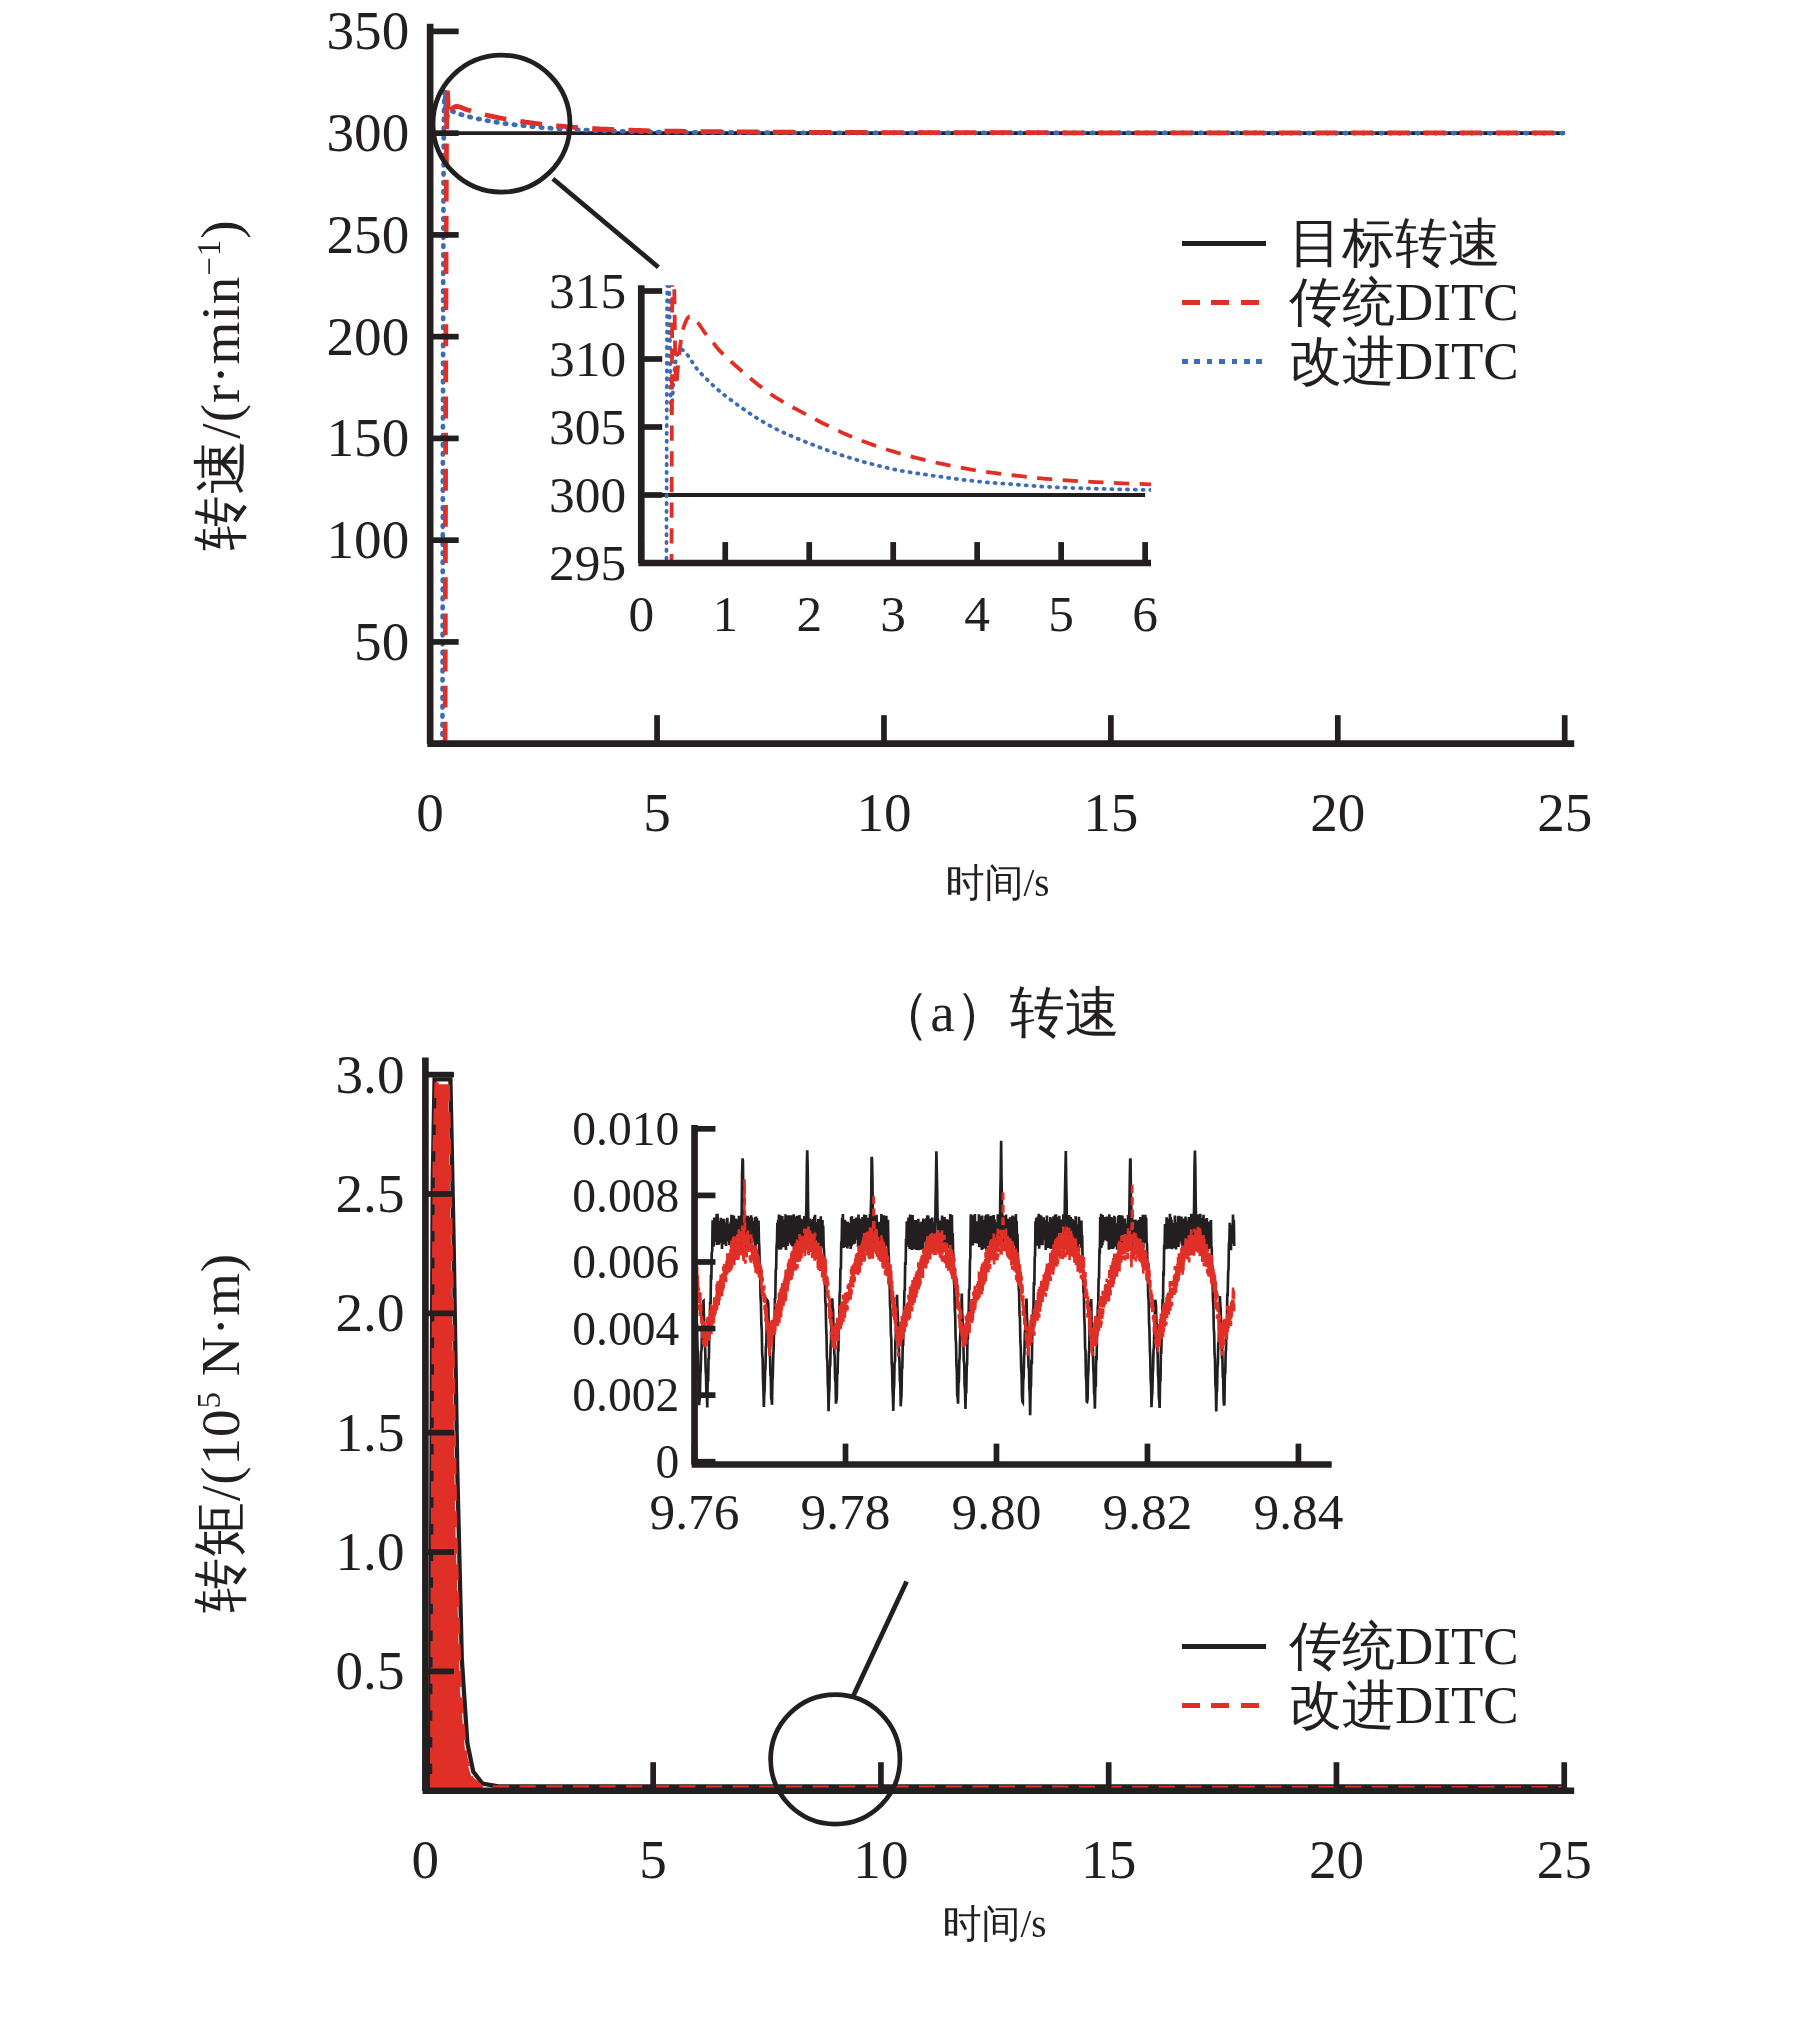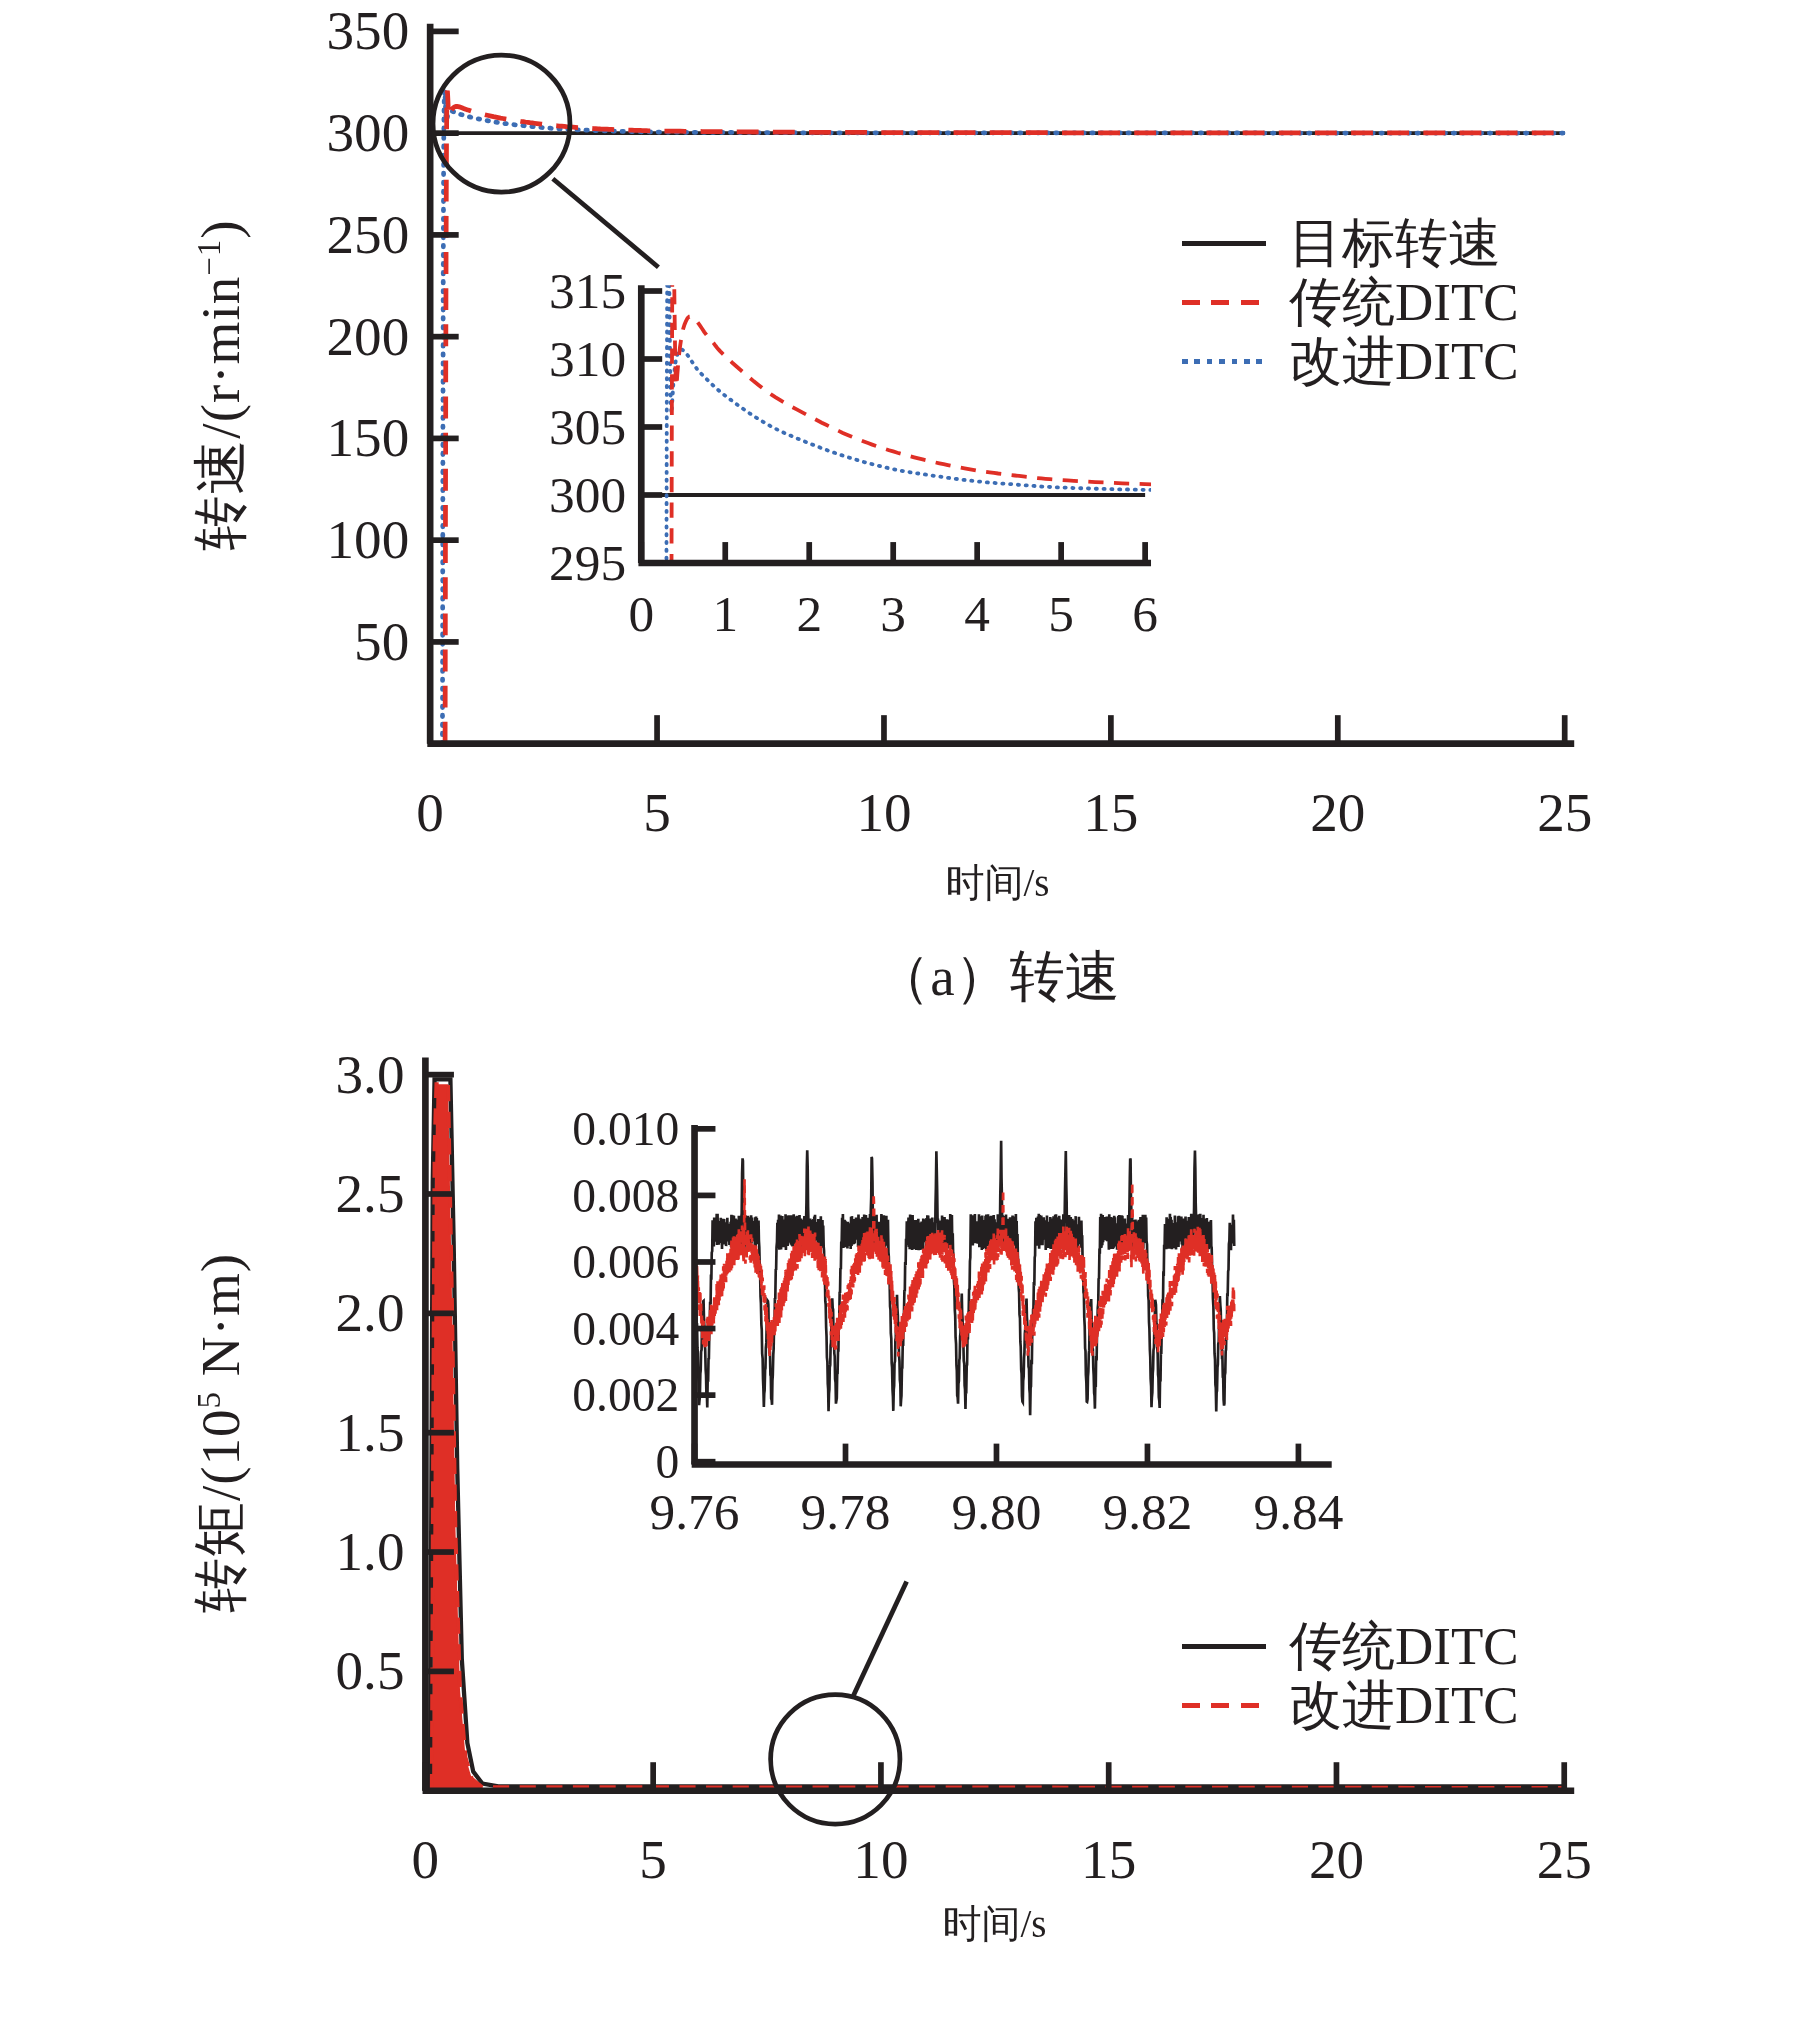--- a/index.html
+++ b/index.html
@@ -3,21 +3,21 @@
 <meta charset="utf-8">
 <style>
   html,body{margin:0;padding:0;background:#ffffff;}
   #fig{position:relative;width:1798px;height:2038px;background:#ffffff;overflow:hidden;
        font-family:"Liberation Serif","DejaVu Serif",serif;color:#231f20;}
   #fig svg{position:absolute;left:0;top:0;}
   .abs{position:absolute;}
   .ylab{width:856px;text-align:center;font-size:55px;transform:rotate(-90deg);
         transform-origin:50% 50%;white-space:nowrap;letter-spacing:1px;}
   .xlab{text-align:center;font-size:39px;}
-  .cap{text-align:center;font-size:55px;}
+  .cap{text-align:center;font-size:55px;margin-top:36px;}
   .legend{display:flex;flex-direction:column;}
   .lg-row{display:flex;align-items:center;height:59px;}
   .lg-marker{width:84px;flex:0 0 84px;margin-right:23px;}
   .lm-solid-black{height:5.7px;background:#231f20;}
   .lm-dash-red{height:5.7px;background:repeating-linear-gradient(90deg,#df2f26 0 18px,transparent 18px 29.5px);}
   .lm-dot-blue{height:5.7px;background:repeating-linear-gradient(90deg,#3c6db4 0 5.7px,transparent 5.7px 12.4px);}
   .lg-label{font-size:53px;white-space:nowrap;}
   sup{font-size:60%;}
 </style>
 </head>

